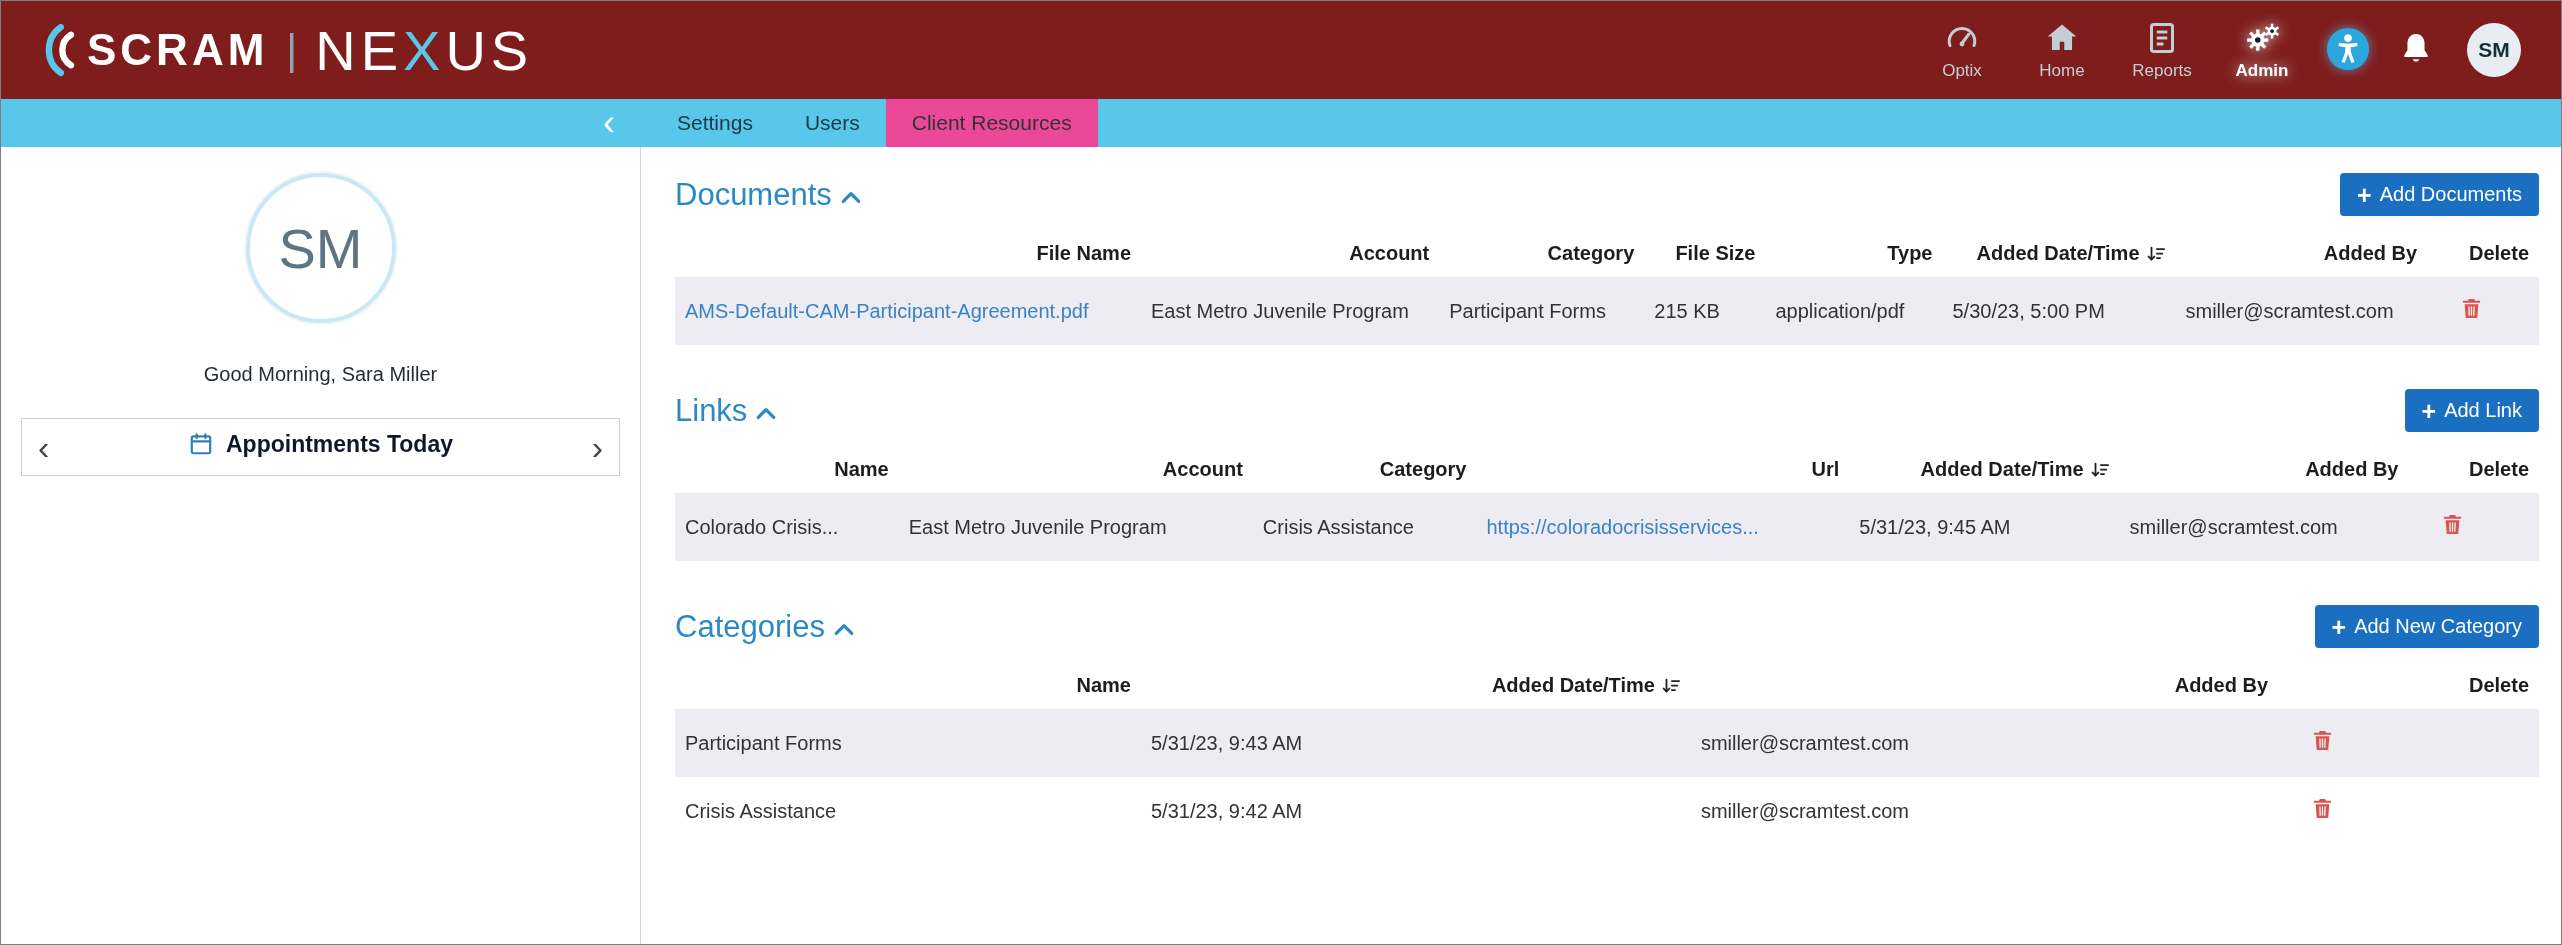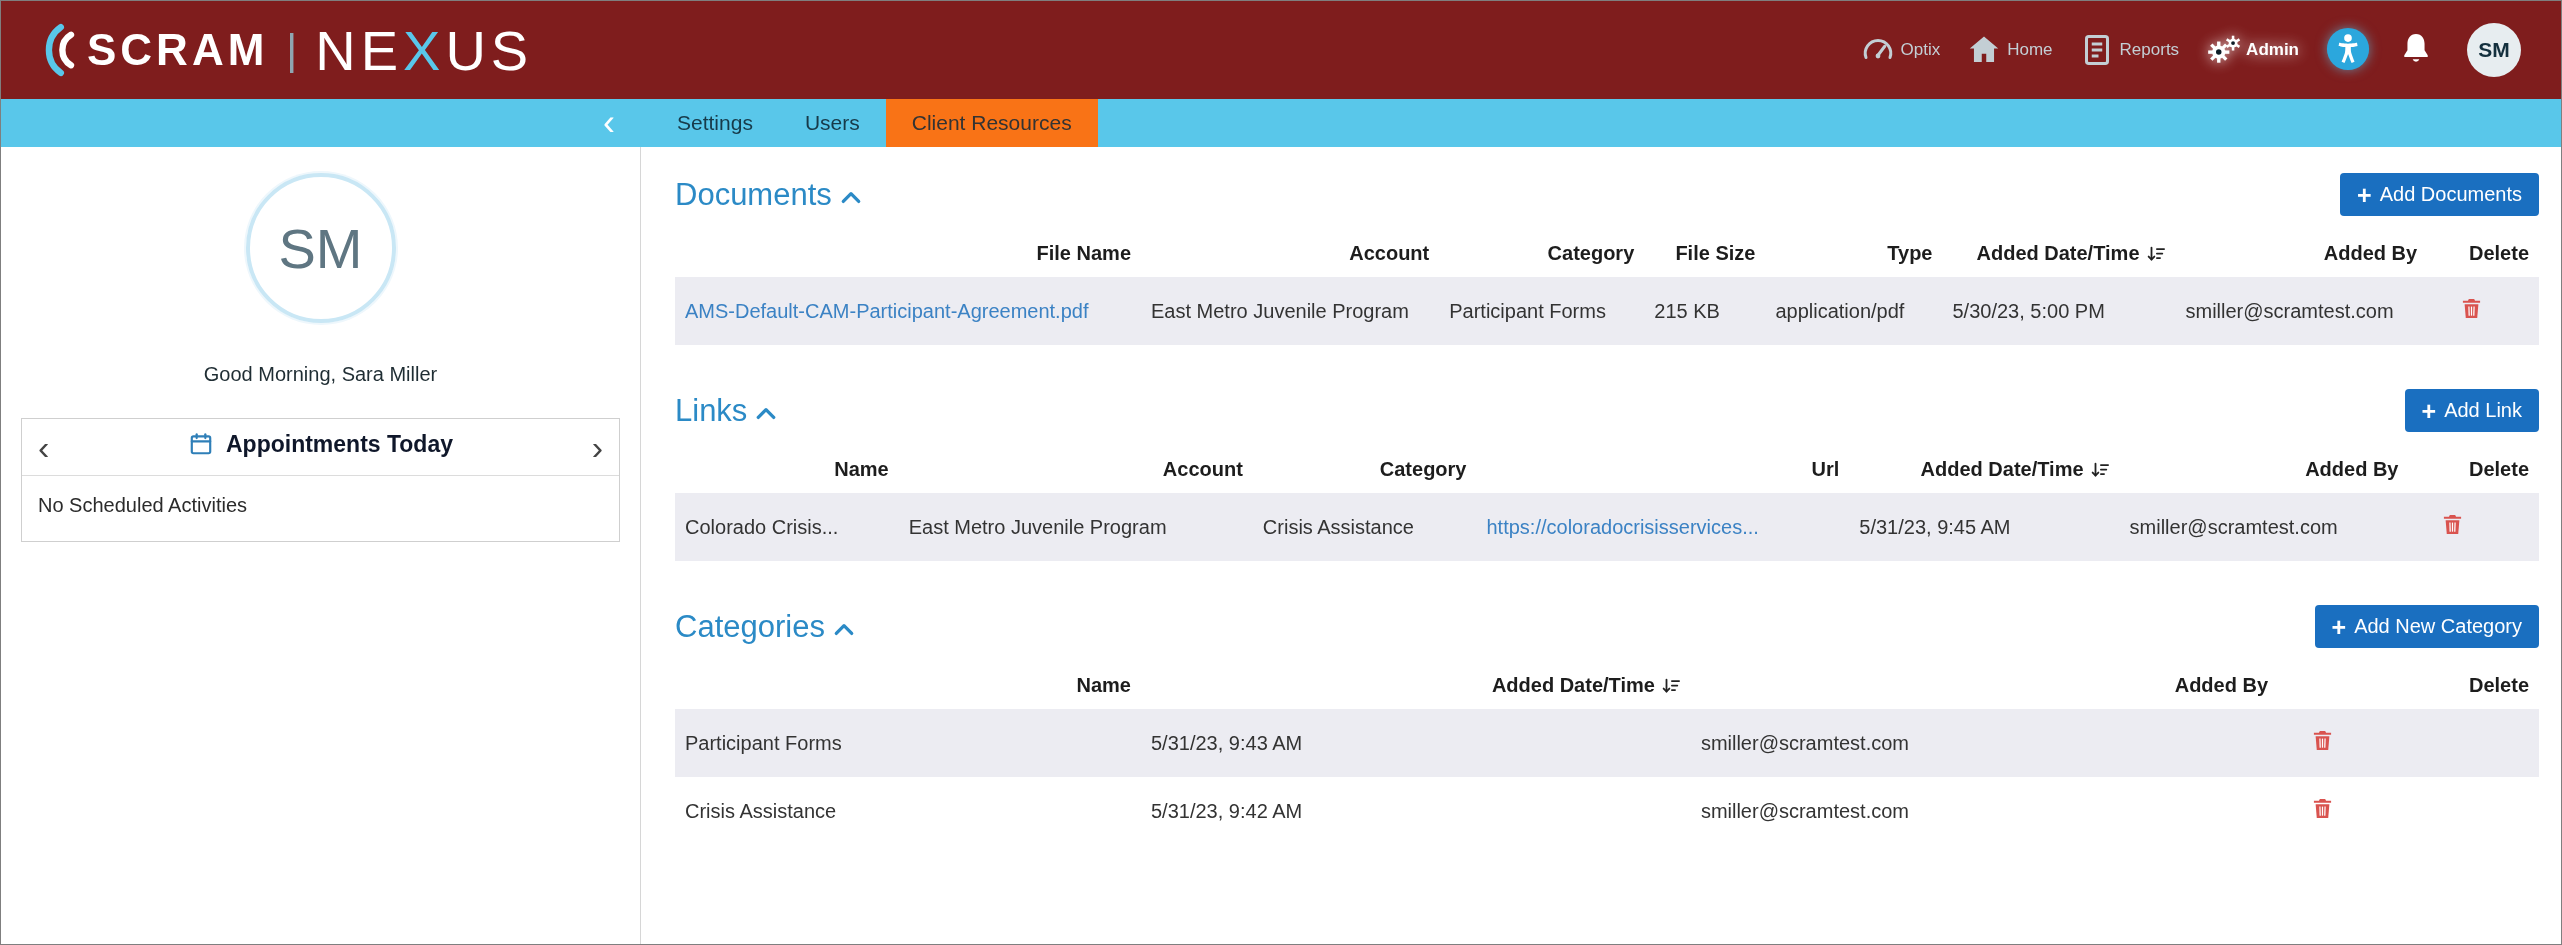--- a/index.html
+++ b/index.html
@@ -9,35 +9,35 @@
   
   .topbar { height:98px; background:#7f1d1d; display:flex; align-items:center; justify-content:space-between; padding:0 40px 0 34px; }
   .brand { display:flex; align-items:center; }
   .brand-mark svg { height:56px; width:44px; display:block; }
   .brand-scram { color:#fff; font-size:44px; font-weight:bold; letter-spacing:4px; margin-left:8px; }
   .brand-sep { color:#8fa6b1; font-size:42px; font-weight:200; margin:0 18px; }
   .brand-nexus { color:#fff; font-size:56px; font-weight:300; letter-spacing:5px; }
   .brand-nexus .nx { color:#59c7ea; font-weight:400; }
 
   .topnav { display:flex; align-items:center; gap:26px; }
-  .nav-item { min-width:74px; display:flex; align-items:center; gap:5px; color:#c3ced4; cursor:pointer; }
+  .nav-item { min-width:74px; display:flex; flex-direction:column; align-items:center; gap:5px; color:#c3ced4; cursor:pointer; }
   .nav-item svg { width:36px; height:36px; display:block; }
   .nav-item .nav-label { font-size:17px; }
   .nav-item.active { color:#fff; font-weight:bold; filter:drop-shadow(0 0 7px rgba(255,255,255,.75)); }
   .round-btn { background:none; border:none; cursor:pointer; display:flex; align-items:center; }
   .a11y svg { width:46px; height:46px; filter:drop-shadow(0 0 6px rgba(90,200,235,.6)); }
   .bell svg { width:38px; height:38px; color:#fff; }
   .avatar-sm { width:54px; height:54px; border-radius:50%; background:#e7edf0; color:#14303e; font-size:21px; font-weight:bold; display:flex; align-items:center; justify-content:center; cursor:pointer; margin-left:6px; }
 
   
   .subbar { height:48px; background:#59c7ea; position:relative; }
   .collapse-ch { position:absolute; left:602px; top:2px; color:#fff; font-size:36px; line-height:44px; background:none; border:none; cursor:pointer; font-family:inherit; }
   .tabs { position:absolute; left:650px; top:0; height:48px; display:flex; }
   .tab { padding:0 26px; display:flex; align-items:center; font-size:21px; color:#173a49; cursor:pointer; }
-  .tab.active { background:#f97316; color:#333; }
+  .tab.active { background:#ec4899; color:#333; }
 
   
   .bodyrow { display:flex; height:799px; background:#fff; }
   .sidebar { width:640px; border-right:1px solid #d6d6d6; background:#fff; flex:0 0 640px; }
   .big-avatar { width:150px; height:150px; border-radius:50%; margin:26px auto 0; border:4px solid #c9e7f5; box-shadow:0 0 0 2px #eef7fc; display:flex; align-items:center; justify-content:center; font-size:56px; color:#5f7682; }
   .greeting { margin-top:40px; text-align:center; font-size:20px; color:#1f2d33; }
   .appt-card { margin:32px 20px 0; border:1px solid #cfcfcf; background:#fff; }
   .appt-head { display:flex; align-items:center; justify-content:space-between; padding:12px 16px; }
   .appt-chev { background:none; border:none; font-size:34px; line-height:30px; color:#444; cursor:pointer; font-family:inherit; }
   .appt-title { display:flex; align-items:flex-start; gap:12px; color:#0f172a; font-weight:bold; font-size:23px; cursor:pointer; }
@@ -199,21 +199,20 @@
                 <rect x="3.5" y="5" width="17" height="15.5" rx="1.5"></rect>
                 <line x1="3.5" y1="9.5" x2="20.5" y2="9.5"></line>
                 <line x1="8" y1="3" x2="8" y2="6.5"></line>
                 <line x1="16" y1="3" x2="16" y2="6.5"></line>
               </svg>
             </span>
             <span>Appointments Today</span>
           </div>
           <button class="appt-chev">›</button>
         </div>
-        <div class="appt-body">No Scheduled Activities</div>
       </div>
     </aside>
 
     <main class="main">
 
       <section class="section">
         <div class="section-head">
           <button class="section-title">
             <span>Documents</span>
             <span>

